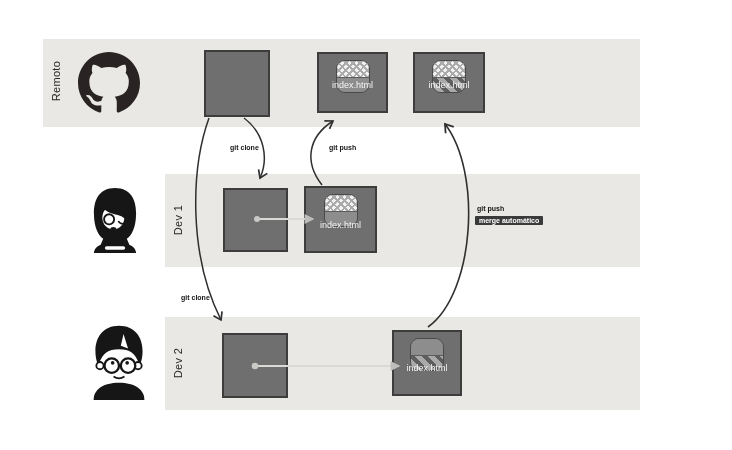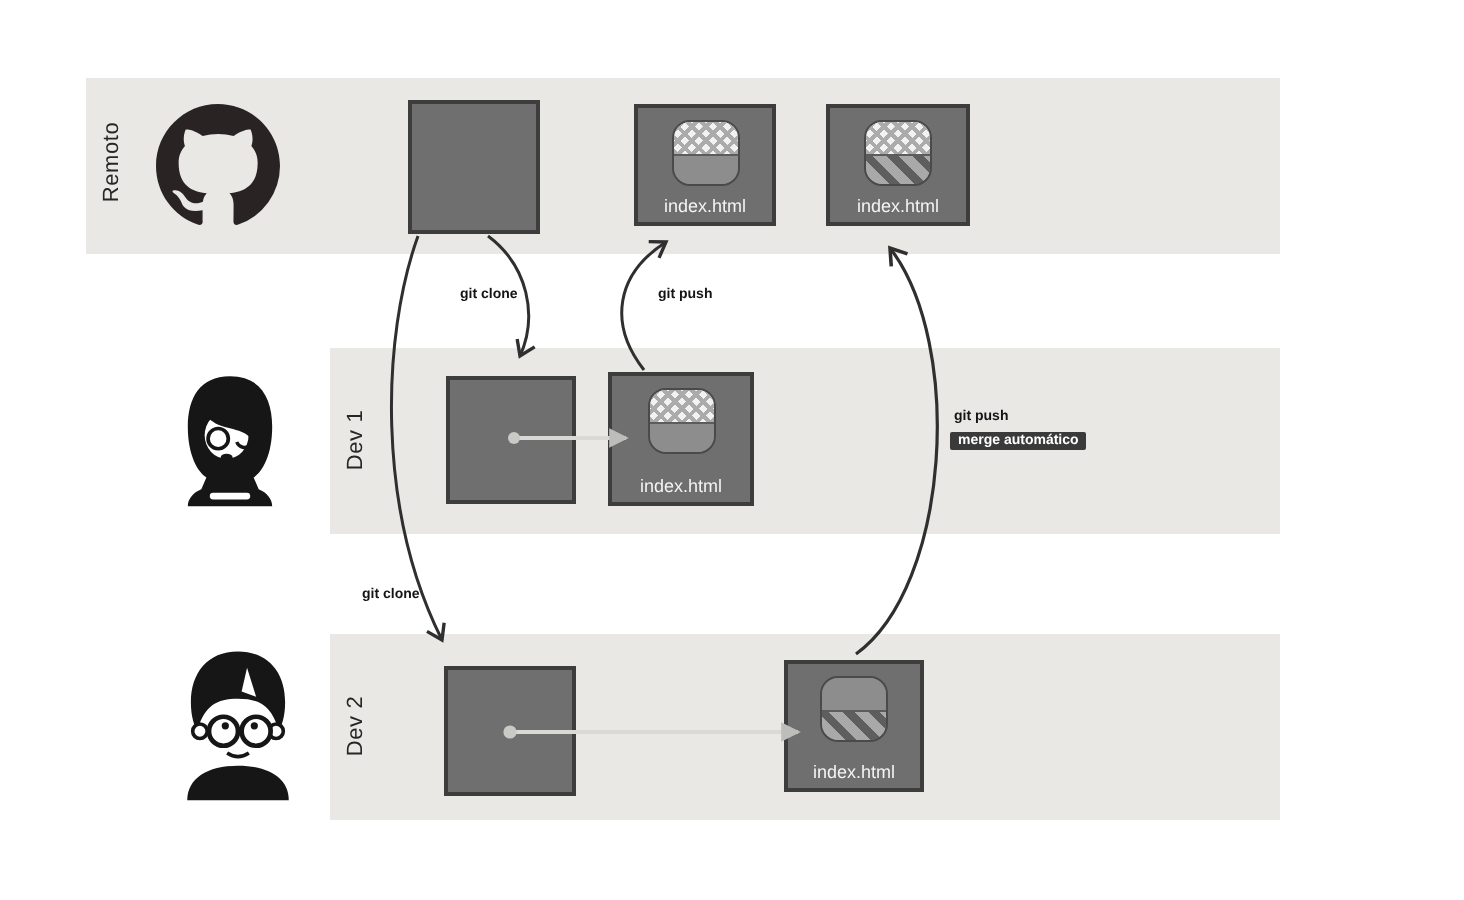--- a/index.html
+++ b/index.html
@@ -46,21 +46,21 @@
     background-image:
       repeating-linear-gradient(45deg,#ababab 0 2px,transparent 2px 5px),
       repeating-linear-gradient(-45deg,#ababab 0 2px,transparent 2px 5px);
   }
   .solidgray{background:#8d8d8d;border-top:1px solid #5c5c5c;}
   .stripes{
     background:repeating-linear-gradient(45deg,#5e5e5e 0 4px,#a9a9a9 4px 9px);
     border-top:1px solid #5c5c5c;
   }
   .file-name{
-    position:absolute;left:0;right:0;bottom:3px;text-align:center;
+    position:absolute;left:0;right:0;bottom:21px;text-align:center;
     font-size:9px;color:#f4f4f4;
   }
 
   .small-label{
     position:absolute;font-size:7px;font-weight:bold;color:#141414;white-space:nowrap;
   }
   .lbl-clone1{left:230px;top:144px;}
   .lbl-push1{left:329px;top:144px;}
   .lbl-clone2{left:181px;top:294px;}
   .lbl-push2{left:477px;top:205px;font-weight:bold;}

